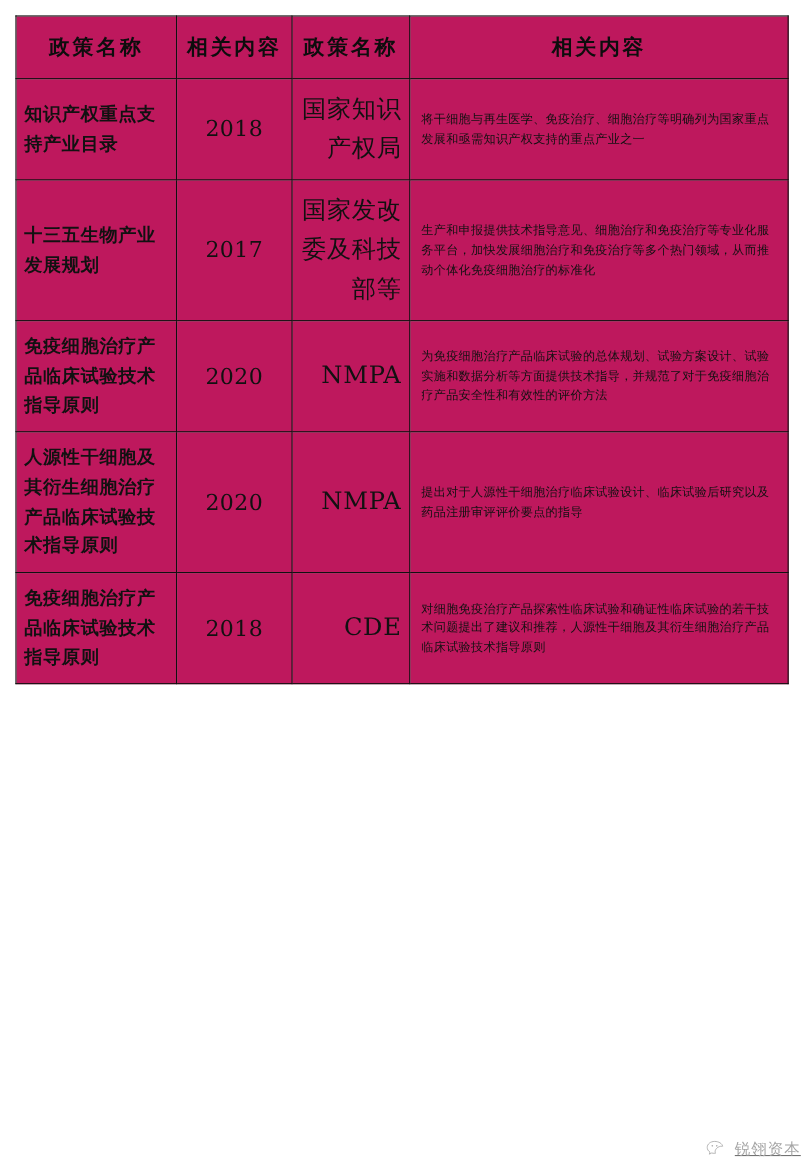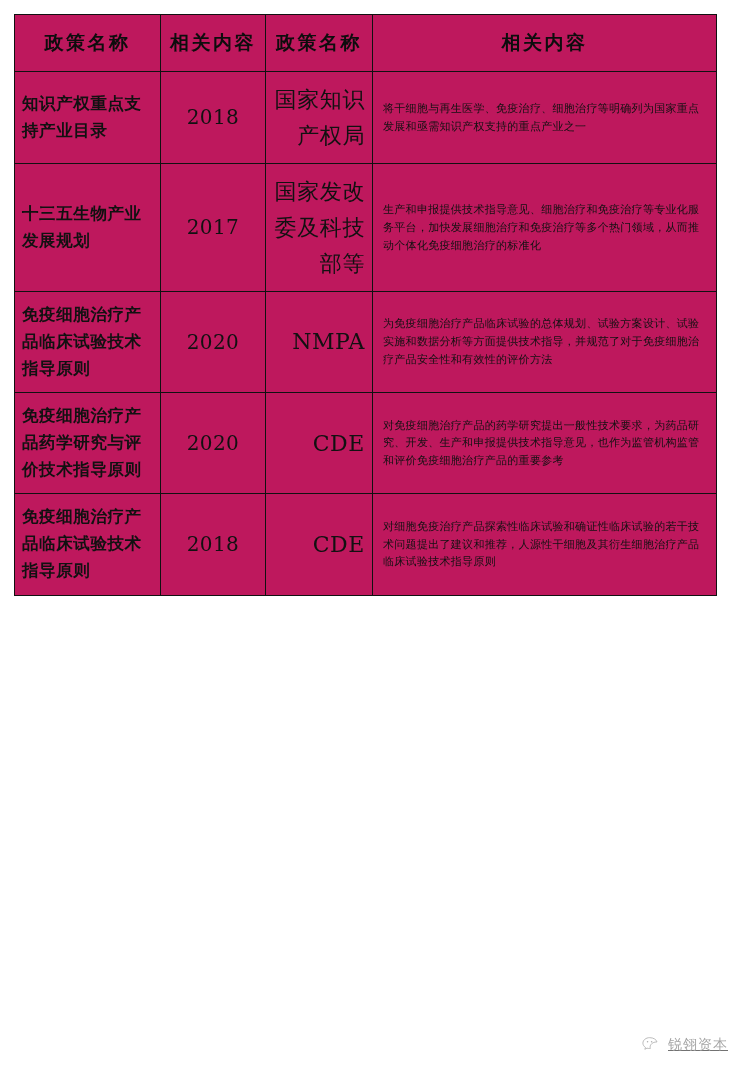--- a/index.html
+++ b/index.html
@@ -171,35 +171,35 @@
             <div class="cell-inner cell-date">2020</div>
           </td>
         <td>
             <div class="cell-inner cell-issuer">NMPA</div>
           </td>
         <td>
             <div class="cell-inner cell-content">为免疫细胞治疗产品临床试验的总体规划、试验方案设计、试验实施和数据分析等方面提供技术指导，并规范了对于免疫细胞治疗产品安全性和有效性的评价方法</div>
           </td>
       </tr>
 
-
-      <tr>
-        <td>
-            <div class="cell-inner cell-name">免疫细胞治疗产品药学研究与评价技术指导原则</div>
+      <tr>
+        <td>
+            <div class="cell-inner cell-name">人源性干细胞及其衍生细胞治疗产品临床试验技术指导原则</div>
           </td>
         <td>
             <div class="cell-inner cell-date">2020</div>
           </td>
         <td>
-            <div class="cell-inner cell-issuer">CDE</div>
-          </td>
-        <td>
-            <div class="cell-inner cell-content">对免疫细胞治疗产品的药学研究提出一般性技术要求，为药品研究、开发、生产和申报提供技术指导意见，也作为监管机构监管和评价免疫细胞治疗产品的重要参考</div>
-          </td>
-      </tr>
+            <div class="cell-inner cell-issuer">NMPA</div>
+          </td>
+        <td>
+            <div class="cell-inner cell-content">提出对于人源性干细胞治疗临床试验设计、临床试验后研究以及药品注册审评评价要点的指导</div>
+          </td>
+      </tr>
+
 
       <tr>
         <td>
             <div class="cell-inner cell-name">免疫细胞治疗产品临床试验技术指导原则</div>
           </td>
         <td>
             <div class="cell-inner cell-date">2018</div>
           </td>
         <td>
             <div class="cell-inner cell-issuer">CDE</div>

